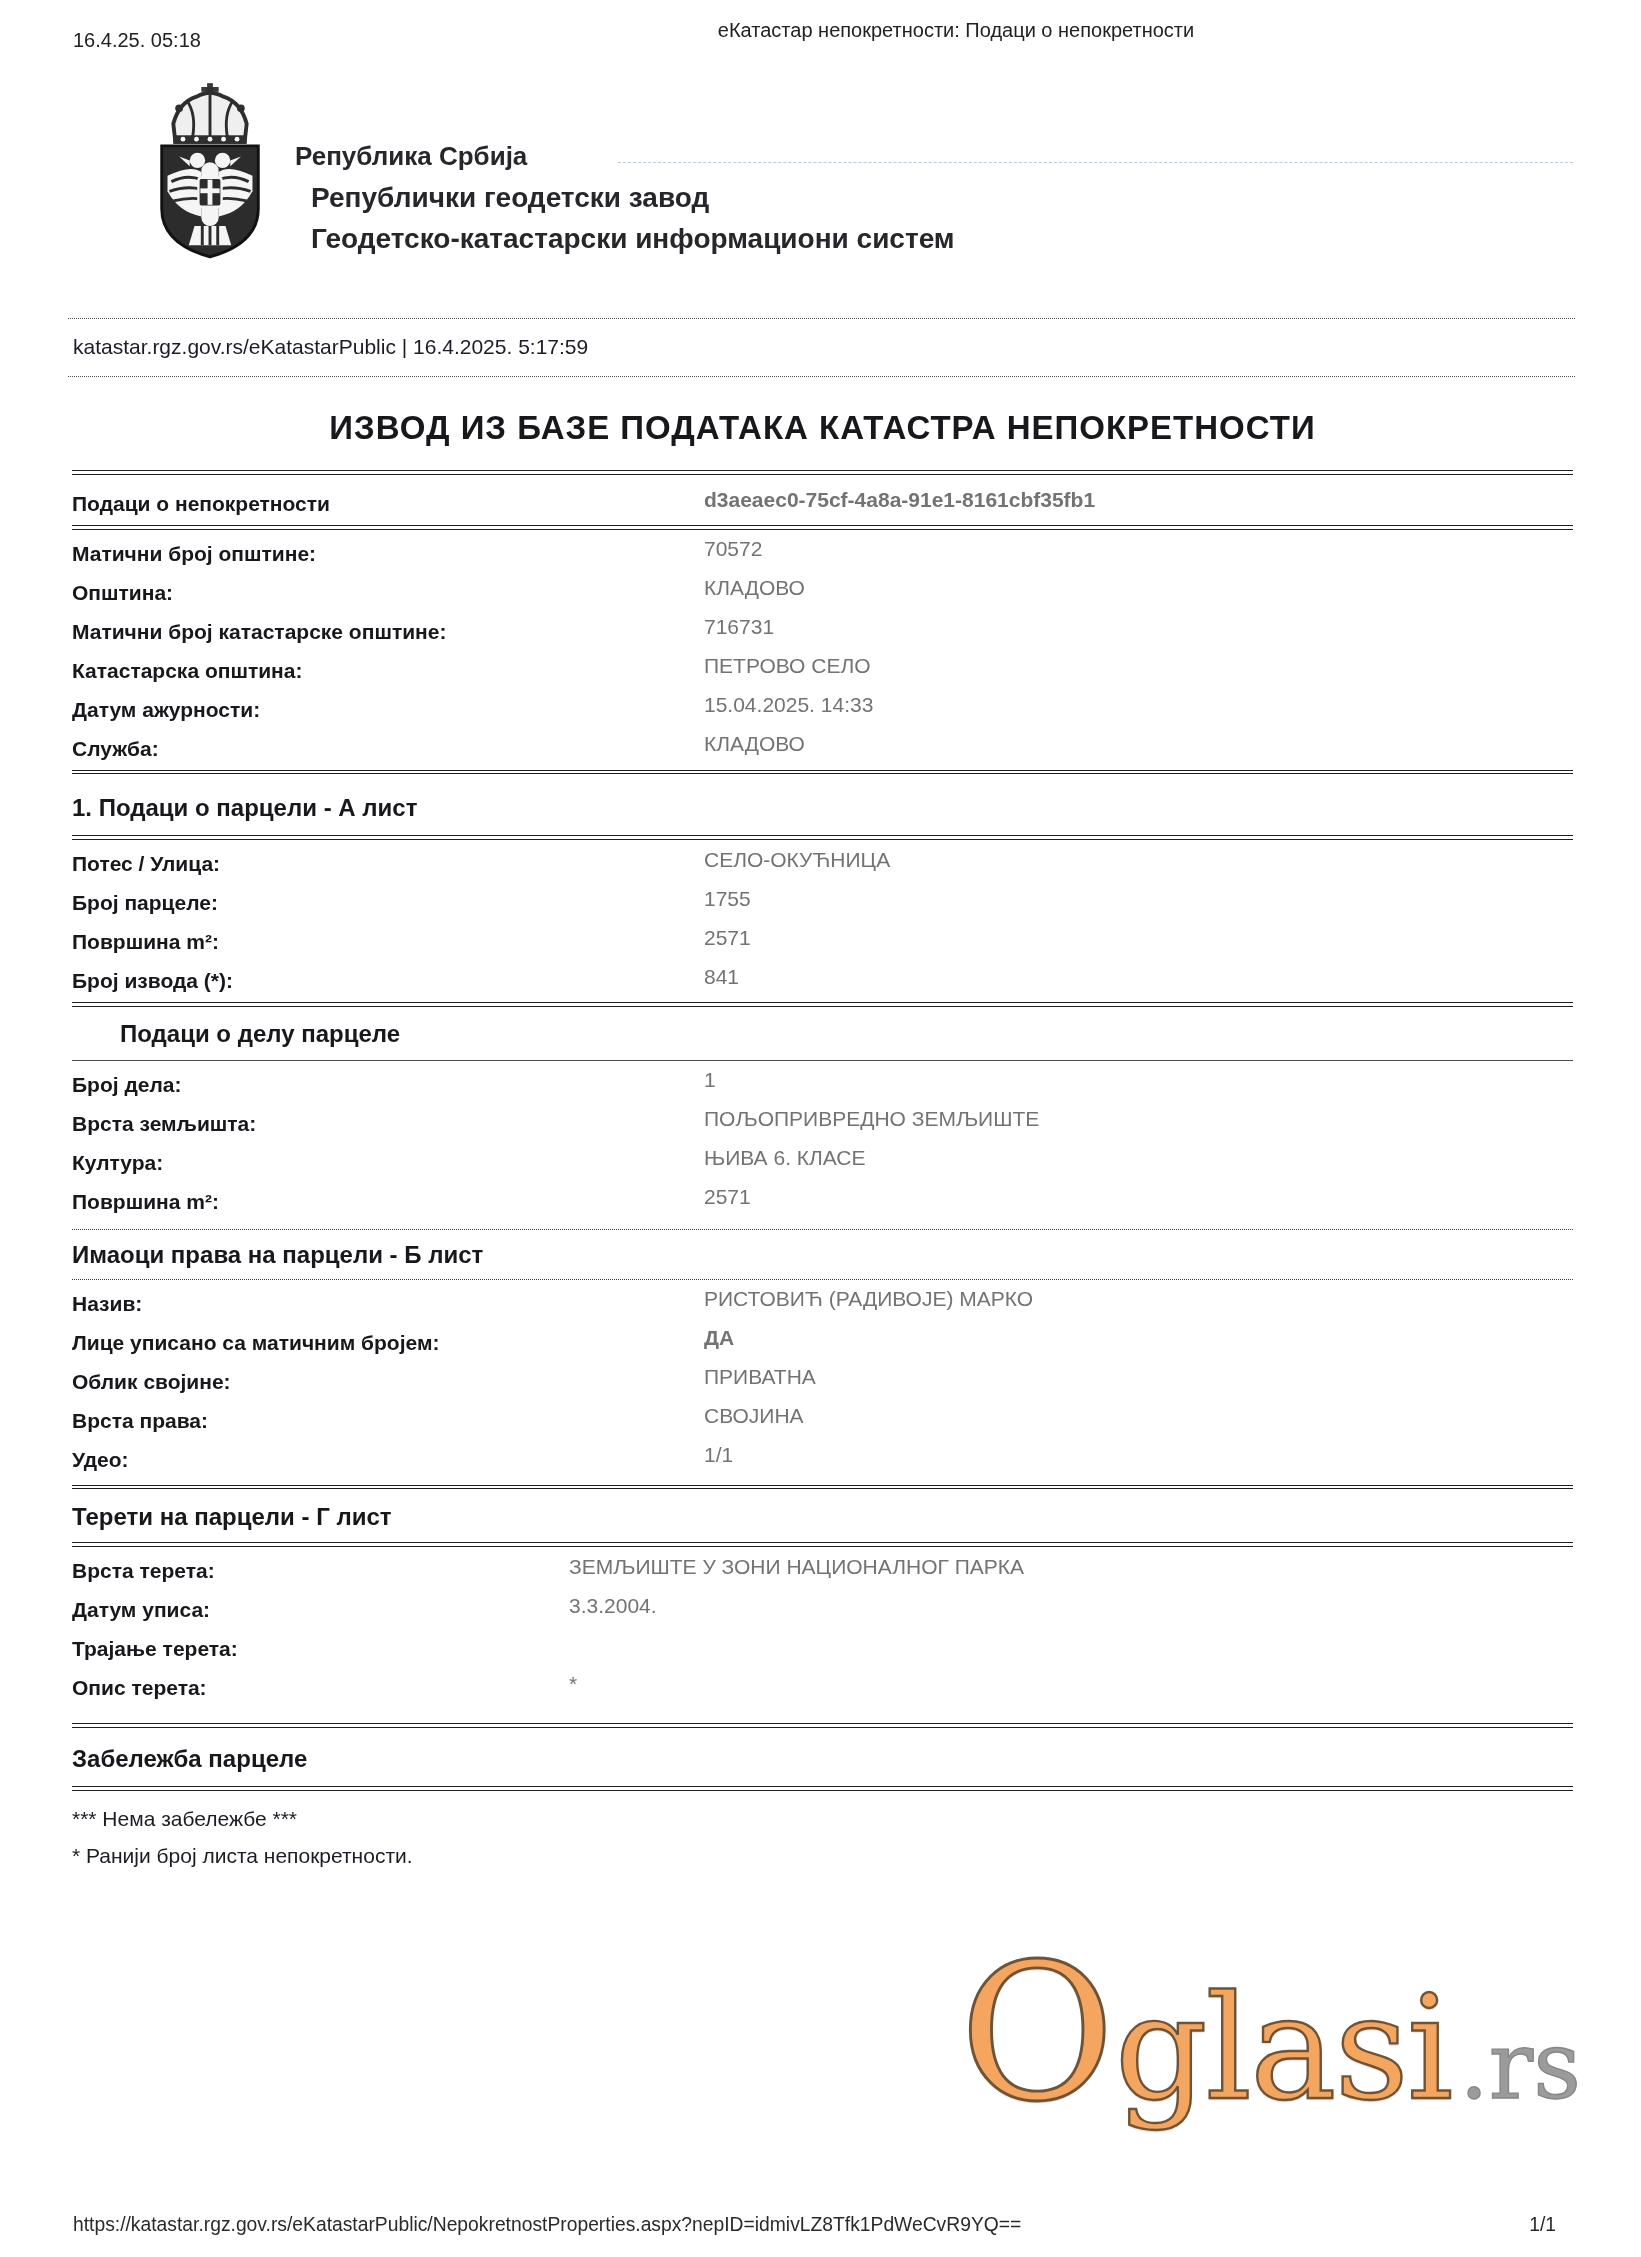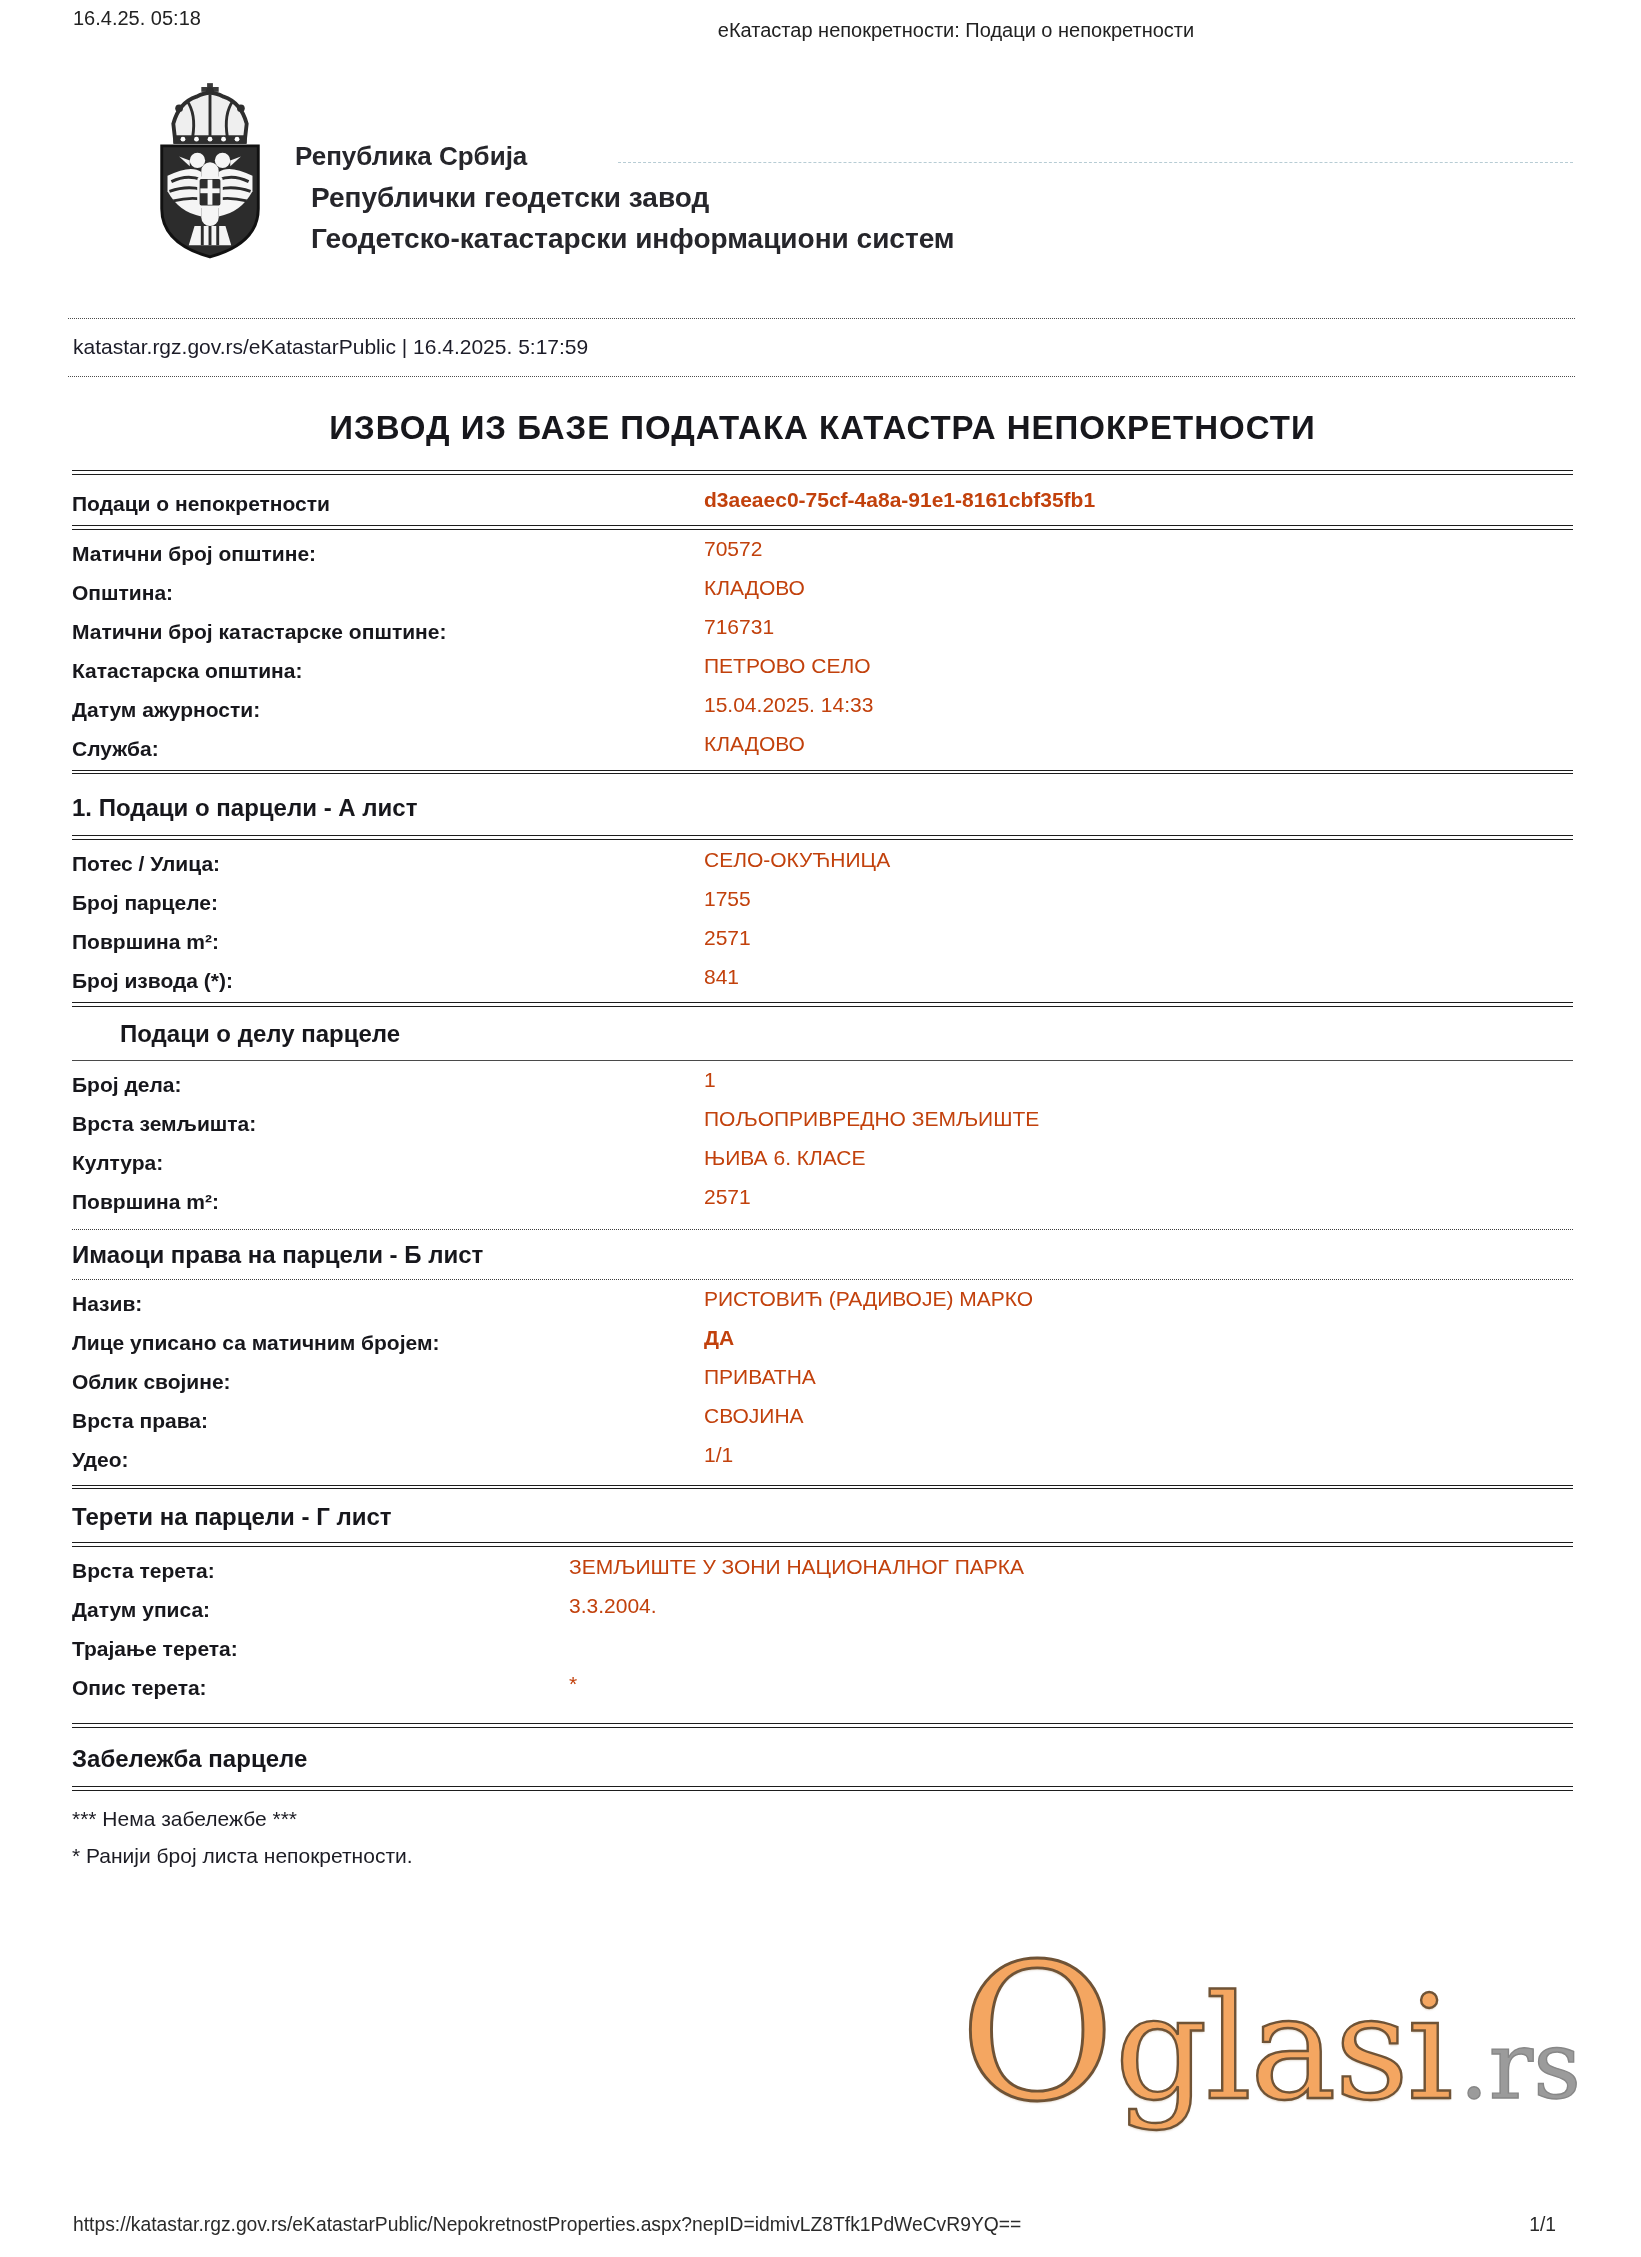--- a/index.html
+++ b/index.html
@@ -6,21 +6,21 @@
   .page{
     position:relative;
     width:1641px;
     height:2257px;
     background:#ffffff;
     font-family:"Liberation Sans", sans-serif;
     color:#1e1e1e;
     overflow:hidden;
   }
   
-  .ph-date{position:absolute;top:7px;left:73px;font-size:20px;color:#222;}
+  .ph-date{position:absolute;top:29px;left:73px;font-size:20px;color:#222;}
   .ph-title{position:absolute;top:19.3px;left:956px;transform:translateX(-50%);font-size:20px;color:#222;white-space:nowrap;}
   .pf-url{position:absolute;bottom:21px;left:73px;font-size:19.3px;color:#2a2a2a;}
   .pf-page{position:absolute;bottom:21px;right:85px;font-size:19.3px;color:#2a2a2a;}
   
   .logo{position:absolute;top:81px;left:154px;width:112px;height:180px;}
   .lh-line1{position:absolute;top:141px;left:295px;font-size:26px;font-weight:bold;color:#26262b;}
   .lh-line2{position:absolute;top:182px;left:311px;font-size:28px;font-weight:bold;color:#26262b;}
   .lh-line3{position:absolute;top:223px;left:311px;font-size:28px;font-weight:bold;color:#26262b;}
   .lh-dash{position:absolute;top:162px;left:618px;right:68px;border-top:1.9px dashed #b7ccd4;}
   
@@ -31,21 +31,21 @@
   .doc-title{position:absolute;top:409px;left:72px;right:68px;text-align:center;
     font-size:33px;font-weight:bold;letter-spacing:1px;color:#17171c;}
   
   .tbl{position:absolute;top:470px;left:72px;right:68px;}
   .hr-double{height:2.9px;border-top:1.9px solid #1d1d1d;border-bottom:1.9px solid #1d1d1d;}
   .hr-med{border-top:1.9px solid #4a4a4a;height:0;}
   .hr-dot{border-top:1.9px dotted #3c3c3c;height:0;}
   .row{display:flex;align-items:center;height:39px;font-size:21px;}
   .row.head{height:50px;}
   .row .lbl{width:632px;font-weight:bold;color:#17171c;flex-shrink:0;margin-top:9px;}
-  .row .val{flex:1;color:#c2410c;}
+  .row .val{flex:1;color:#737373;}
   .row.head .val{font-weight:bold;}
   .narrow .lbl{width:497px;}
   .strong{font-weight:bold;}
   .sec-title{font-size:24px;font-weight:bold;color:#17171c;}
   .st-1{padding:19.3px 0 13.5px 0;}
   .st-2{padding:13.5px 0 11.6px 0;margin-left:48px;}
   .st-3{padding:11.6px 0 9.7px 0;}
   .st-4{padding:13.5px 0 11.6px 0;}
   .st-5{padding:17.4px 0 13.5px 0;}
   .m-top6{margin-top:5.8px;}

